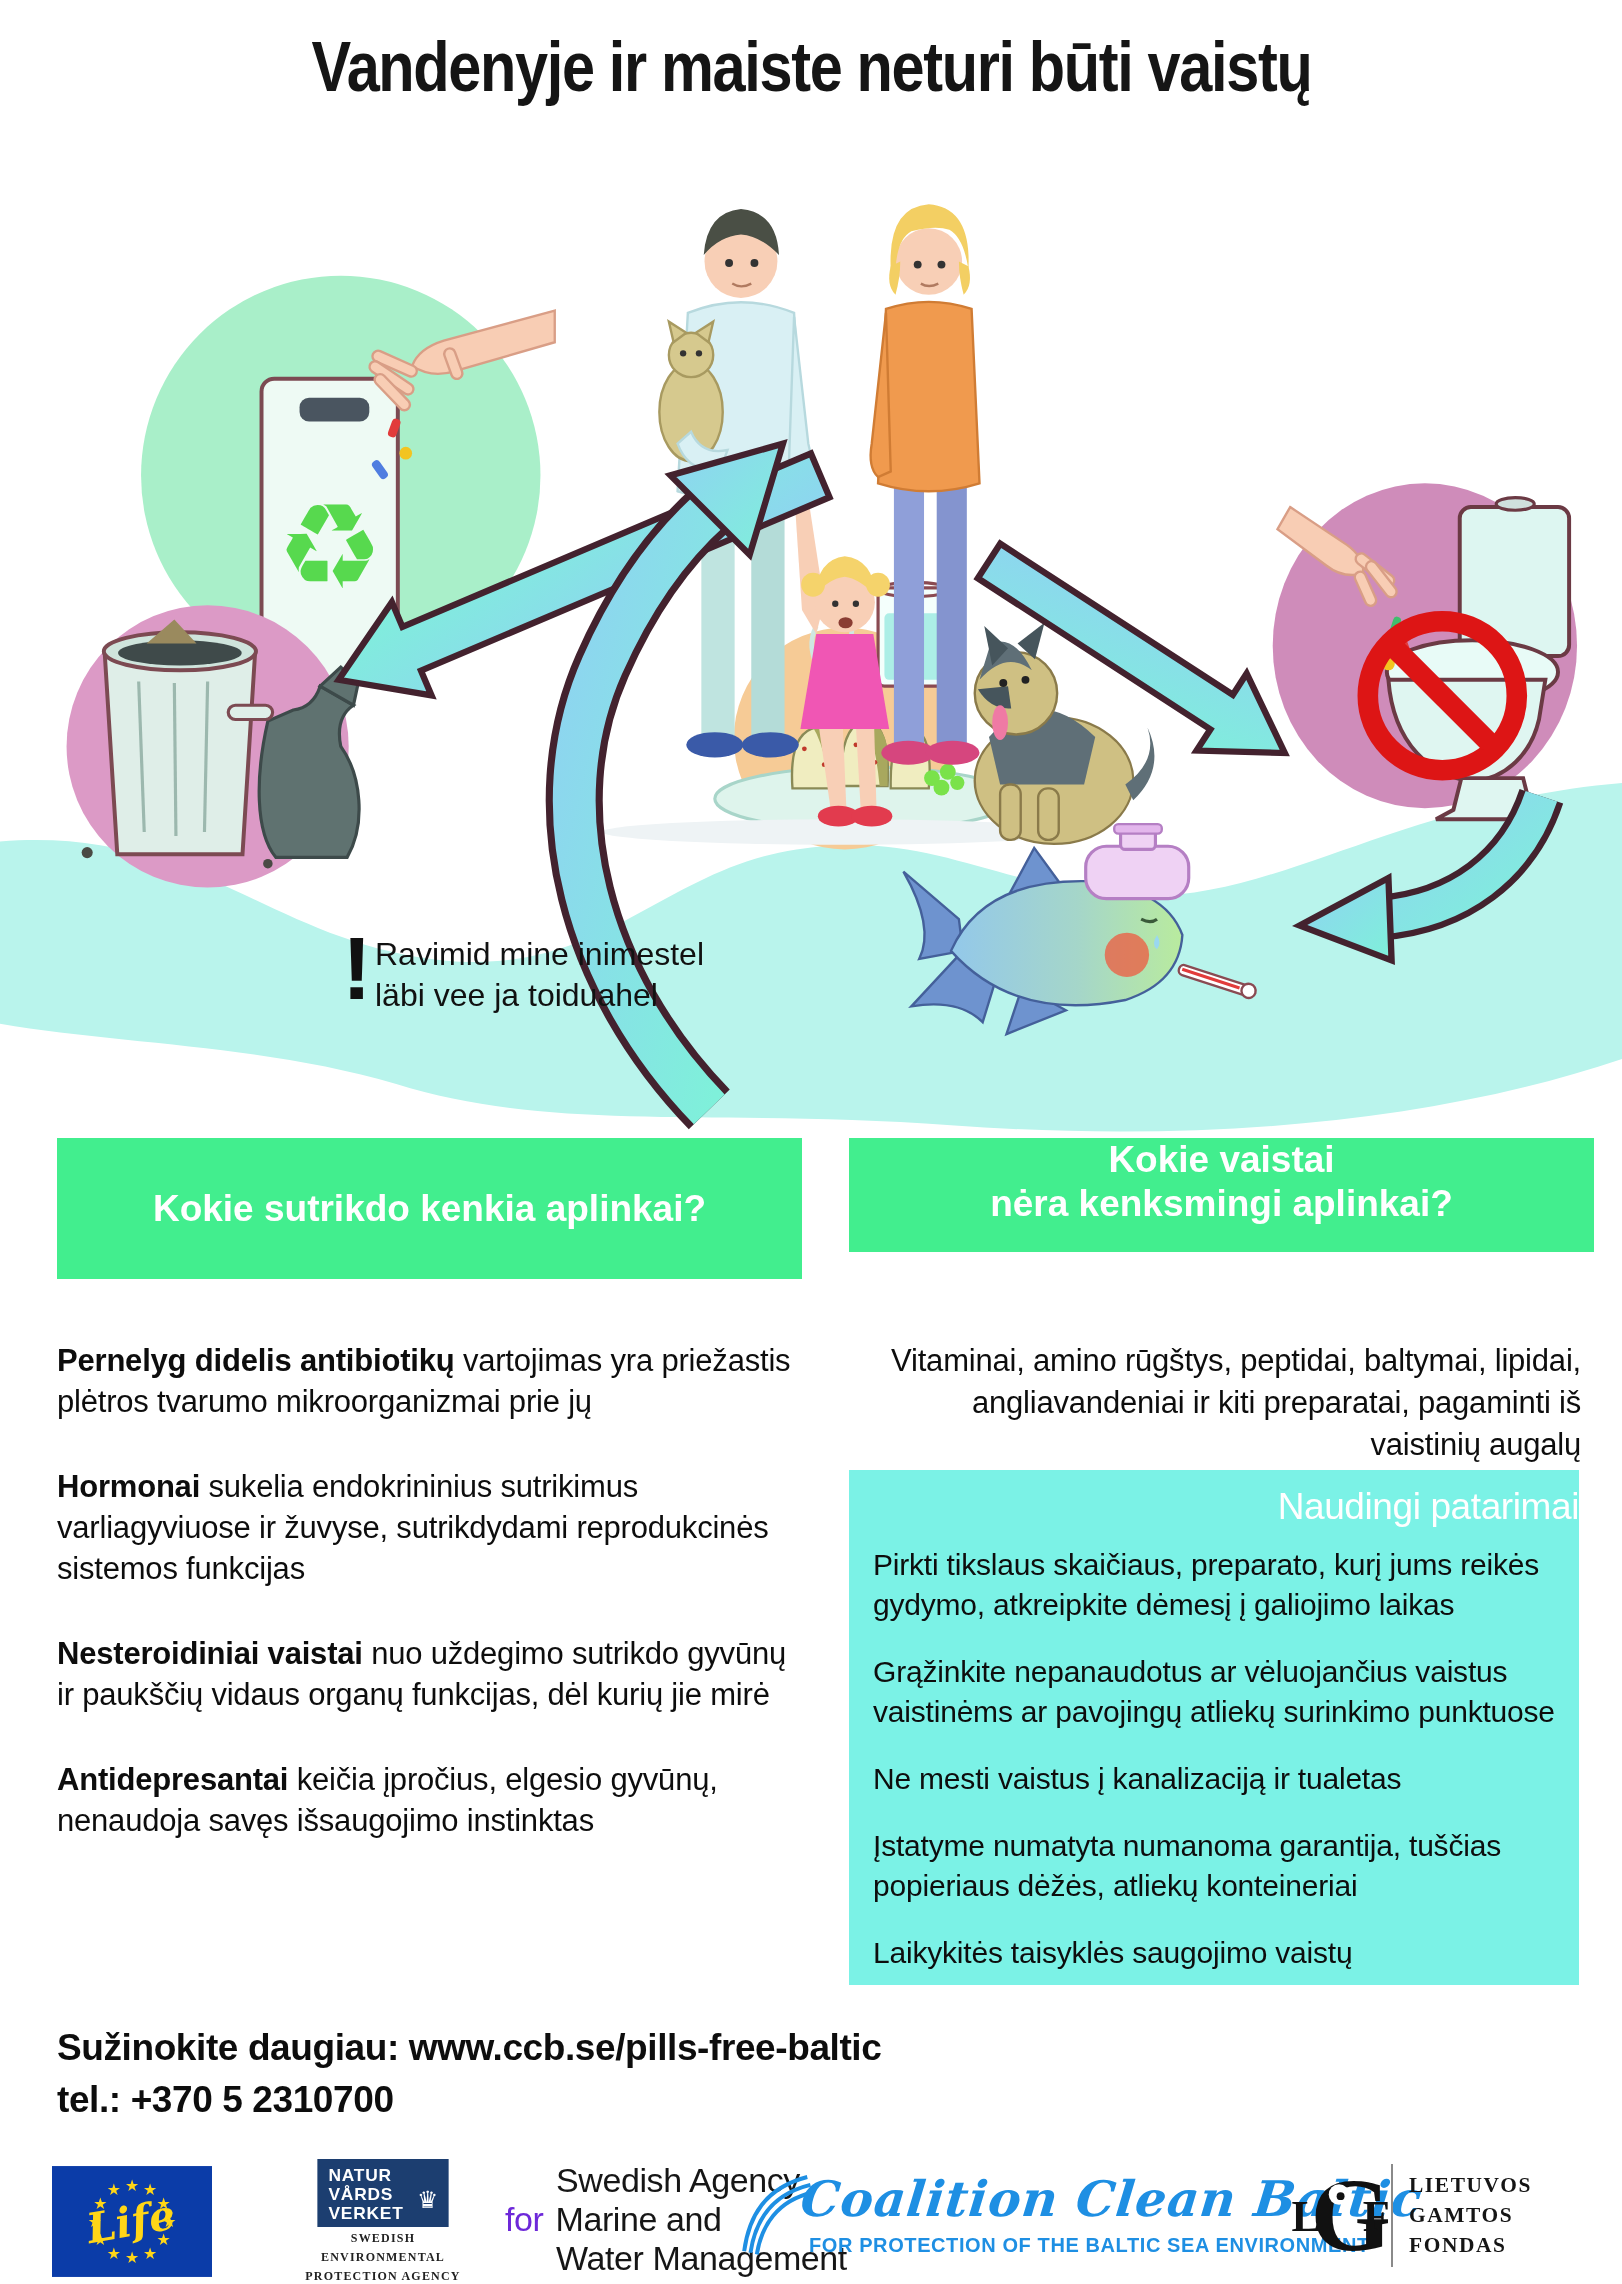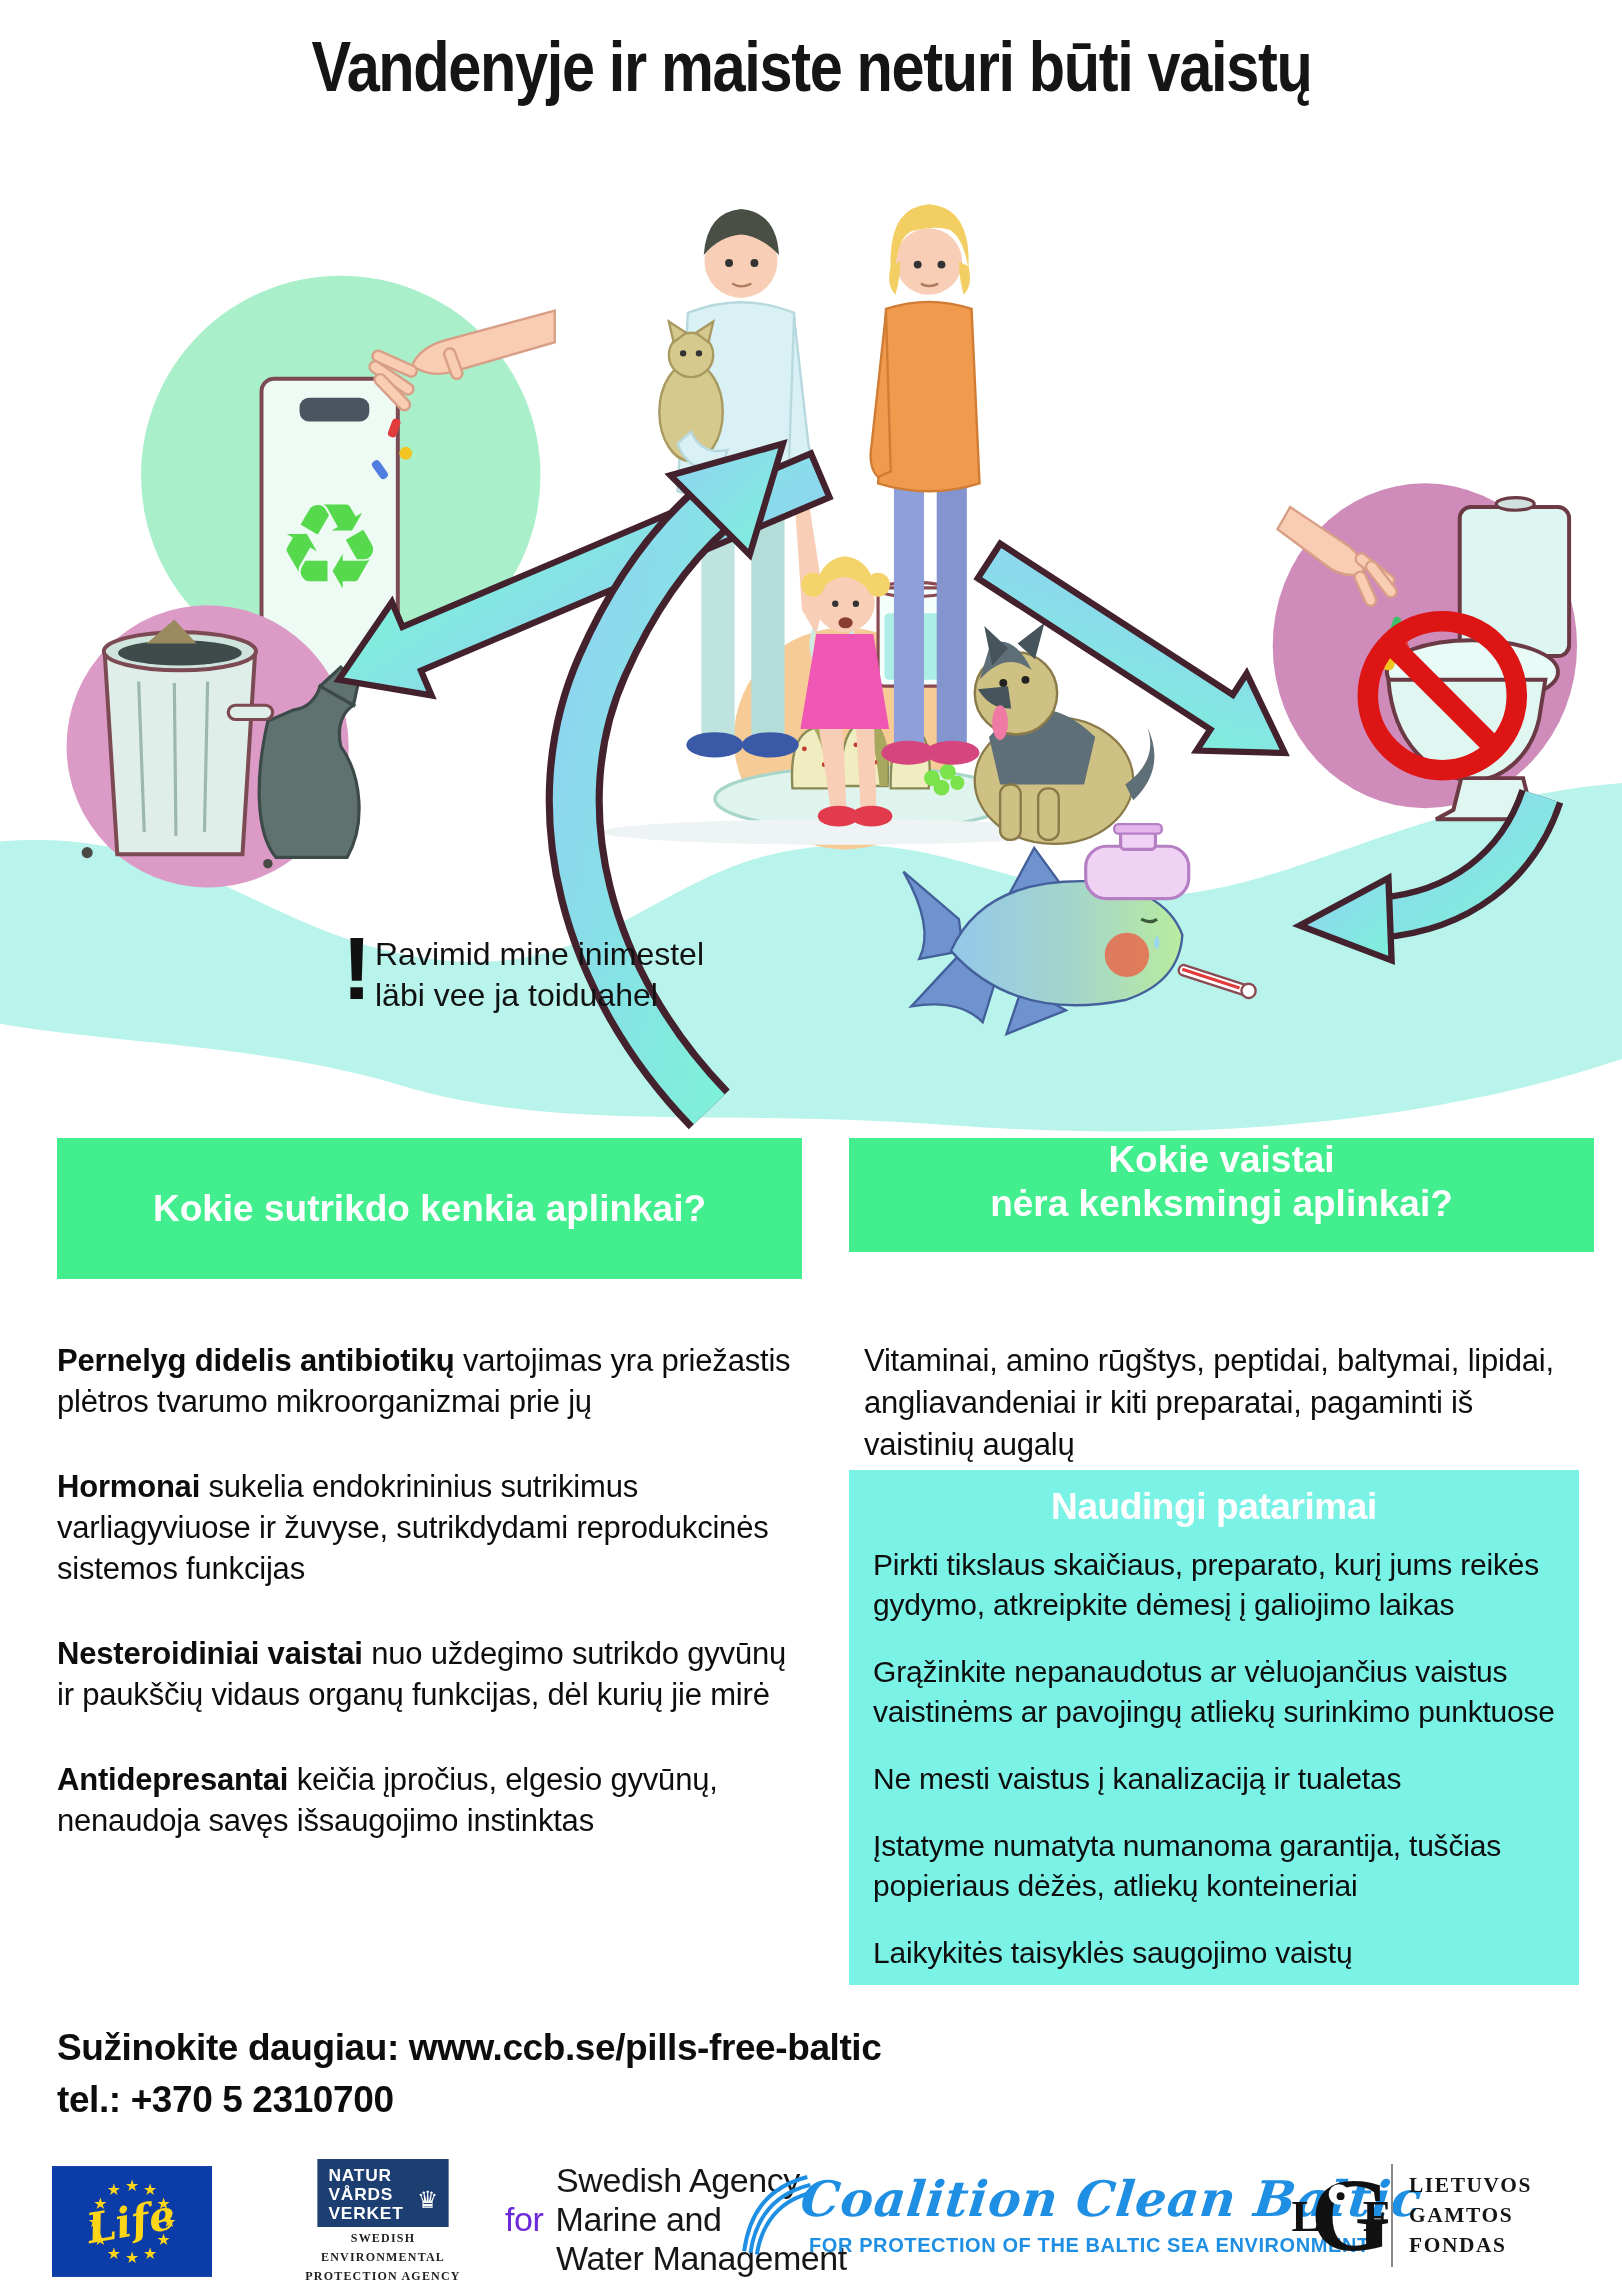--- a/index.html
+++ b/index.html
@@ -25,25 +25,25 @@
   .green-box{
     background:#42ee8e; color:#ffffff; font-weight:bold; text-align:center;
     width:745px; height:141px; top:1138px;
   }
   .green-box.left{ left:57px; font-size:37px; line-height:141px;}
   .green-box.right{ left:849px; font-size:37px; height:114px; line-height:44px;}
   
   .col-left{ top:1340px; left:57px; width:753px; font-size:31px; line-height:41px; color:#0d0d0d;}
   .col-left p{ margin:0 0 44px 0; letter-spacing:-0.2px;}
   .col-left b{ font-weight:bold; }
-  .col-right-intro{ top:1340px; left:864px; width:717px; font-size:31px; line-height:42px; color:#0d0d0d; letter-spacing:-0.2px;}
+  .col-right-intro{ top:1340px; left:864px; width:717px; font-size:31px; line-height:42px; color:#0d0d0d; letter-spacing:-0.2px;text-align:right;}
   
   .tips{ top:1470px; left:849px; width:730px; height:515px; background:#7bf2e6; }
   .tips .tips-head{
-    margin:16px 0 17.4px 0; text-align:center; color:#ffffff; font-weight:bold; font-size:37px; letter-spacing:-0.4px;
+    margin:16px 0 17.4px 0; text-align:right; color:#ffffff; font-weight:normal; font-size:37px; letter-spacing:-0.4px;
   }
   .tips p{ margin:0 22px 27px 24px; font-size:30px; line-height:40px; color:#0d0d0d; letter-spacing:-0.2px;}
   
   .contact{ top:2022px; left:57px; font-size:37px; font-weight:bold; line-height:52px; color:#0d0d0d; letter-spacing:-0.4px;}
   
   .logos{ top:2153px; left:0; width:1623px; height:131px; }
   .eu{ position:absolute; left:52px; top:12.7px; }
   .nvv-caption{ position:absolute; left:292px; top:76px; width:182px; text-align:center;
      font-family:"Liberation Serif", serif; font-size:12px; letter-spacing:1.2px; line-height:19px; color:#222; font-weight:bold;}
   .swam{ position:absolute; left:505px; top:8px; font-size:34px; font-weight:normal; line-height:39px; color:#161616; letter-spacing:-0.4px;}

